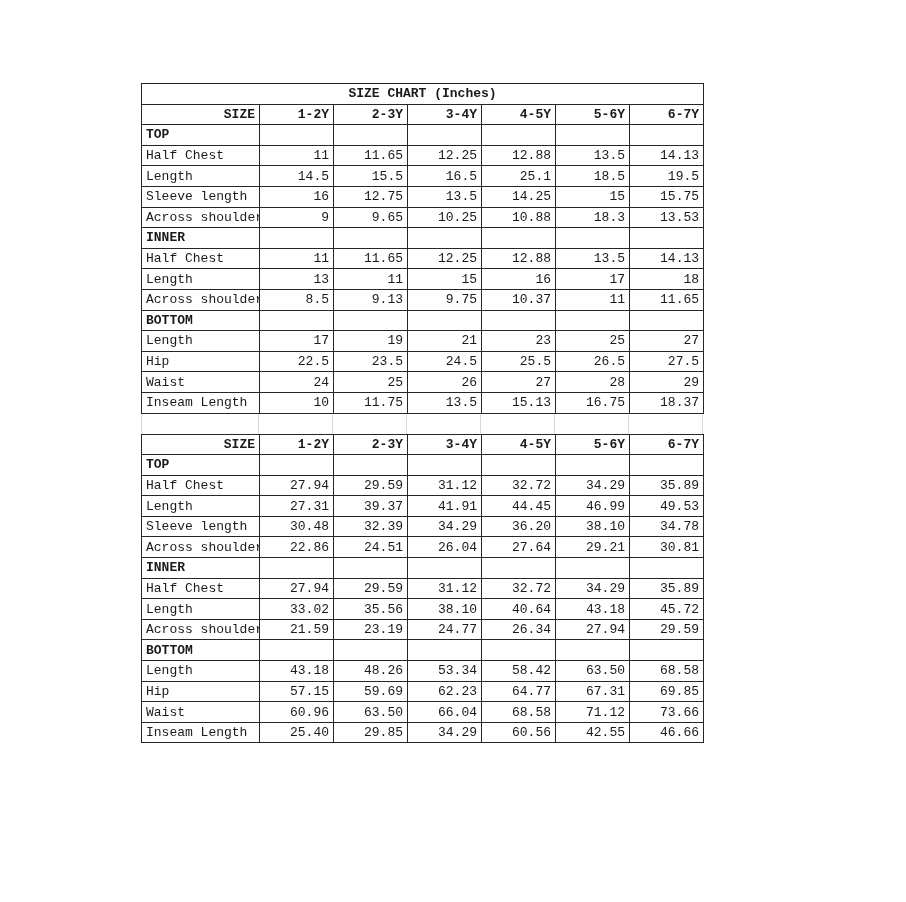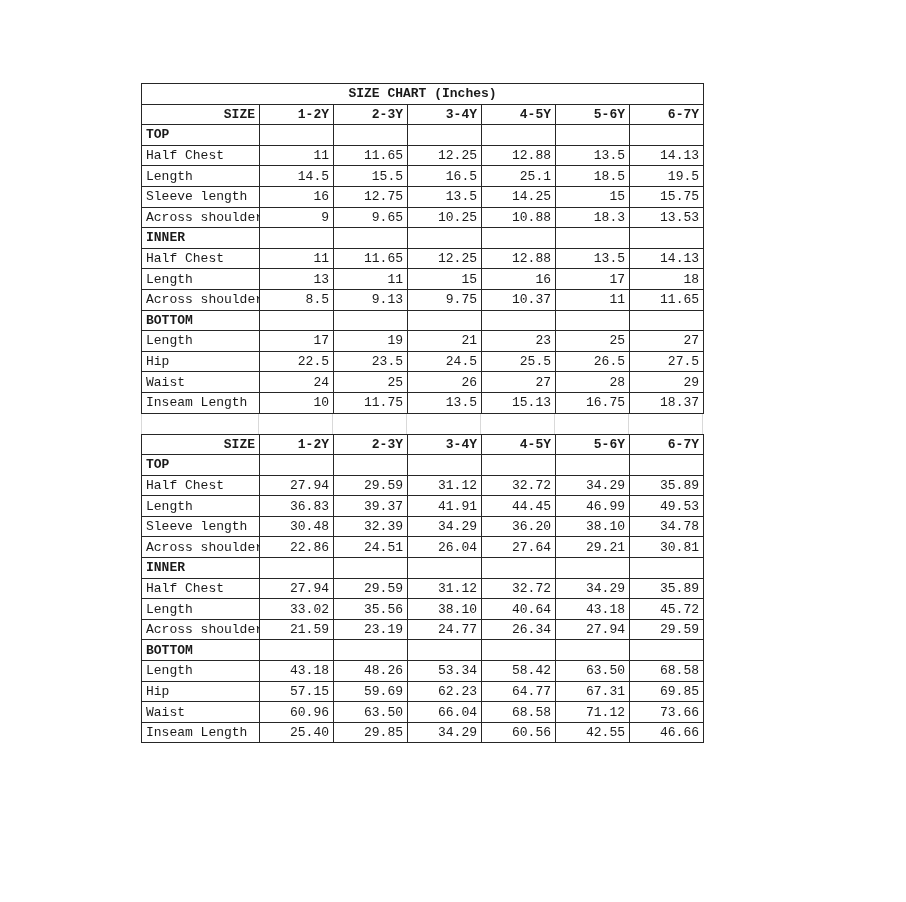--- a/index.html
+++ b/index.html
@@ -245,21 +245,21 @@
             <td class="label">Half Chest</td>
             <td class="num">27.94</td>
             <td class="num">29.59</td>
             <td class="num">31.12</td>
             <td class="num">32.72</td>
             <td class="num">34.29</td>
             <td class="num">35.89</td>
           </tr>
           <tr>
             <td class="label">Length</td>
-            <td class="num">36.83</td>
+            <td class="num">27.31</td>
             <td class="num">39.37</td>
             <td class="num">41.91</td>
             <td class="num">44.45</td>
             <td class="num">46.99</td>
             <td class="num">49.53</td>
           </tr>
           <tr>
             <td class="label">Sleeve length</td>
             <td class="num">30.48</td>
             <td class="num">32.39</td>

